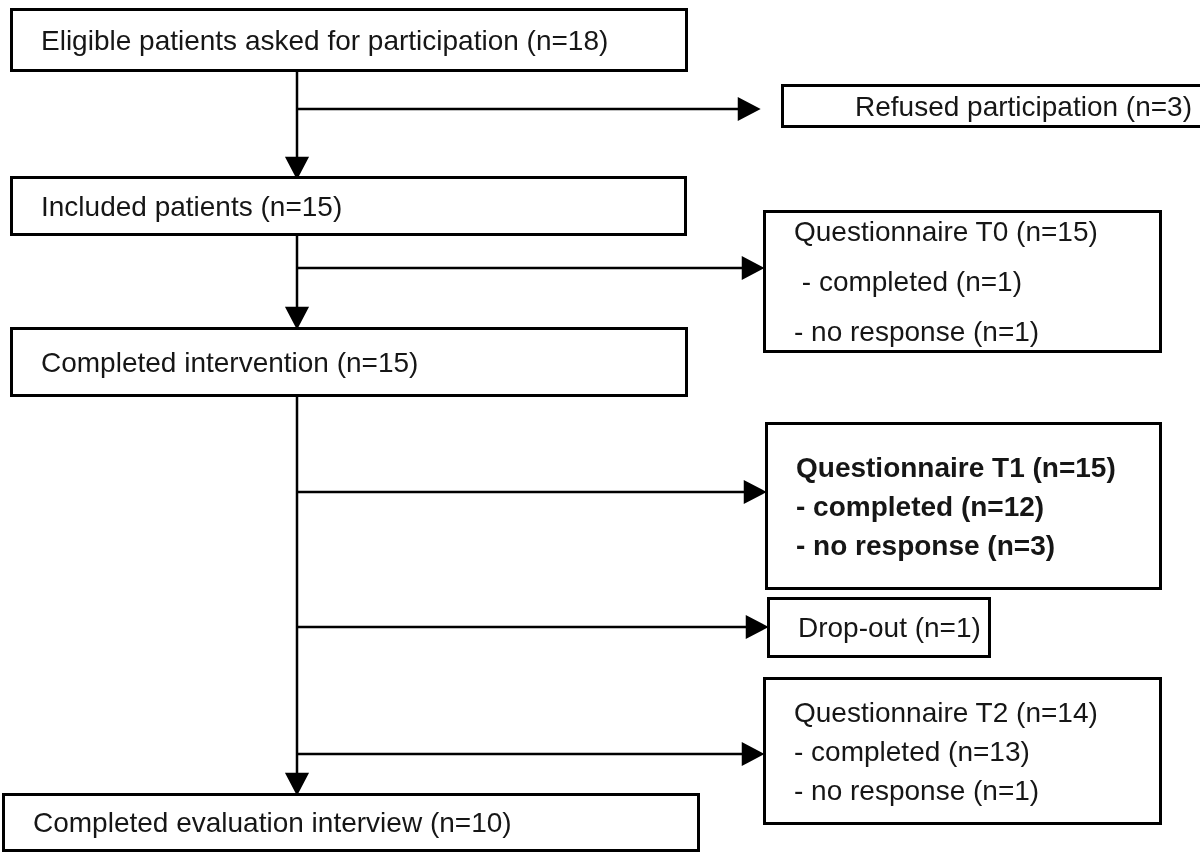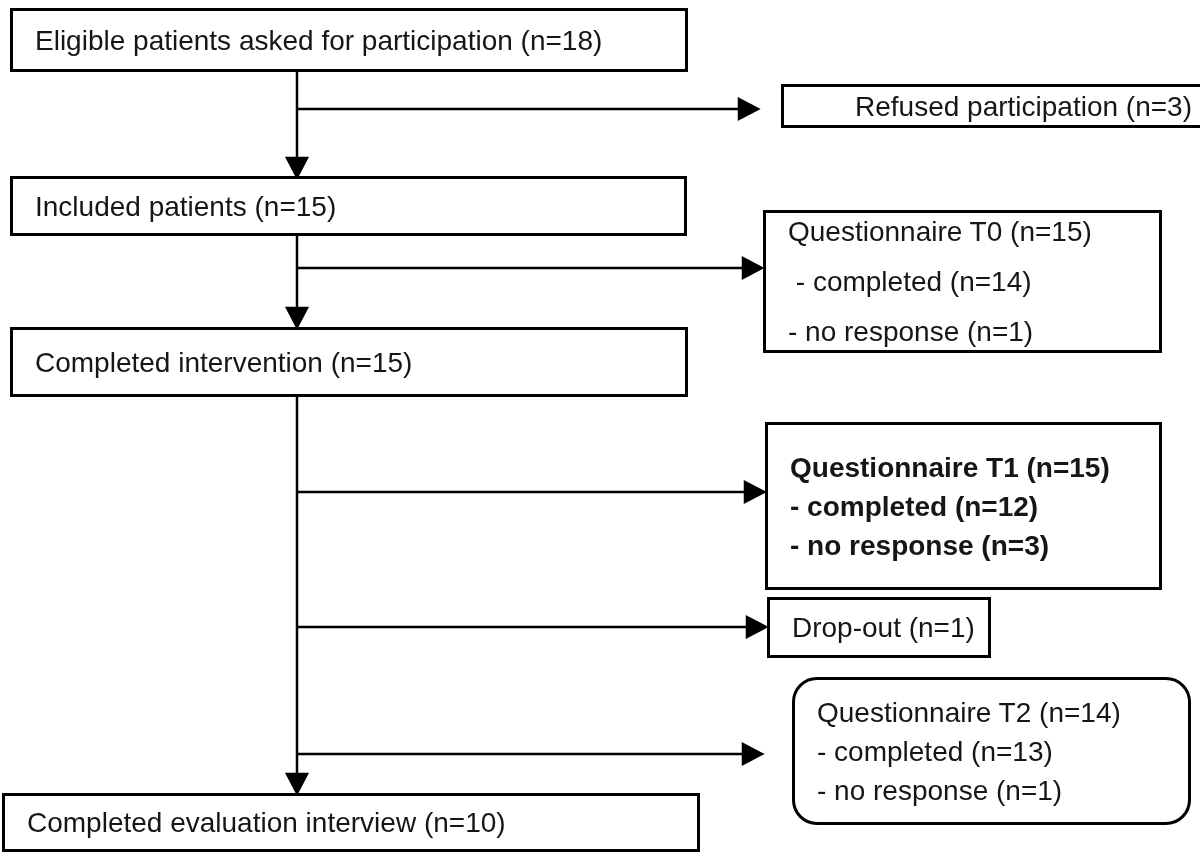--- a/index.html
+++ b/index.html
@@ -31,32 +31,33 @@
     flex-direction: column;
     justify-content: center;
     z-index: 1;
     font-size: 28px;
     line-height: 39px;
     white-space: pre;
   }
   .flow-box .bx-line {
     padding-left: 22px;
     padding-right: 22px;
+    margin-left: 6px;
   }
   
   #box-eligible     { left: 10px;  top: 8px;   width: 678px; height: 64px; }
   #box-included     { left: 10px;  top: 176px; width: 677px; height: 60px; }
   #box-intervention { left: 10px;  top: 327px; width: 678px; height: 70px; }
   #box-evaluation   { left: 2px;   top: 793px; width: 698px; height: 59px; }
   
   #box-refused      { left: 781px; top: 84px;  width: 436px; height: 44px; text-align: right; }
   #box-t0           { left: 763px; top: 210px; width: 399px; height: 143px; gap: 11px; }
   #box-t1           { left: 765px; top: 422px; width: 397px; height: 168px; font-weight: bold; }
   #box-dropout      { left: 767px; top: 597px; width: 224px; height: 61px; }
-  #box-t2           { left: 792px; top: 677px; width: 399px; height: 148px; border-radius: 25px; }
+  #box-t2           { left: 763px; top: 677px; width: 399px; height: 148px; }
 </style>
 </head>
 <body>
 
 <div class="canvas">
 
   <svg class="connectors" width="1200" height="858" viewBox="0 0 1200 858">
     <g stroke="#000000" stroke-width="2.5" fill="#000000">
 
       <g>
@@ -108,21 +109,21 @@
   <div class="flow-box" id="box-refused">
     <div class="bx-line">Refused participation (n=3)</div>
   </div>
 
   <div class="flow-box" id="box-included">
     <div class="bx-line">Included patients (n=15)</div>
   </div>
 
   <div class="flow-box" id="box-t0">
     <div class="bx-line">Questionnaire T0 (n=15)</div>
-    <div class="bx-line"> - completed (n=14)</div>
+    <div class="bx-line"> - completed (n=1)</div>
     <div class="bx-line">- no response (n=1)</div>
   </div>
 
   <div class="flow-box" id="box-intervention">
     <div class="bx-line">Completed intervention (n=15)</div>
   </div>
 
   <div class="flow-box" id="box-t1">
     <div class="bx-line">Questionnaire T1 (n=15)</div>
     <div class="bx-line">- completed (n=12)</div>

